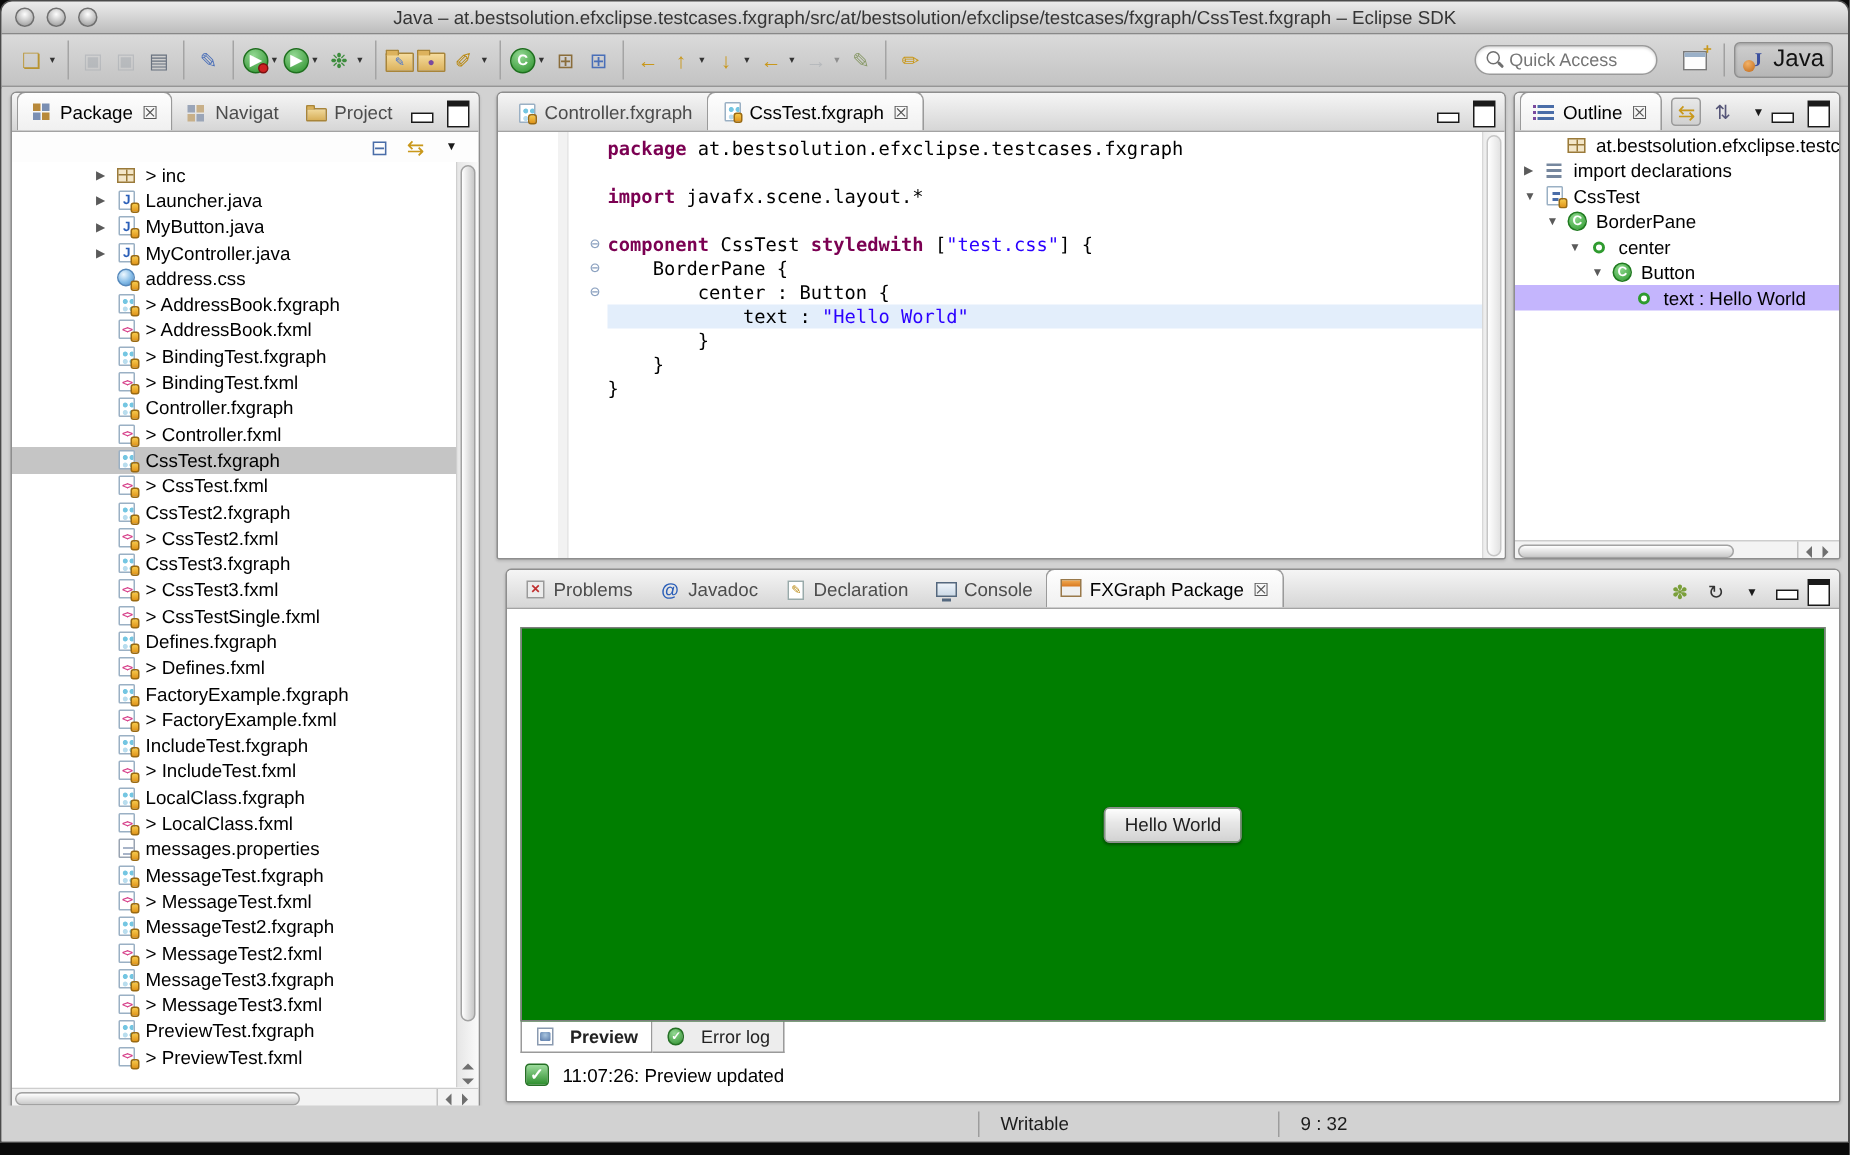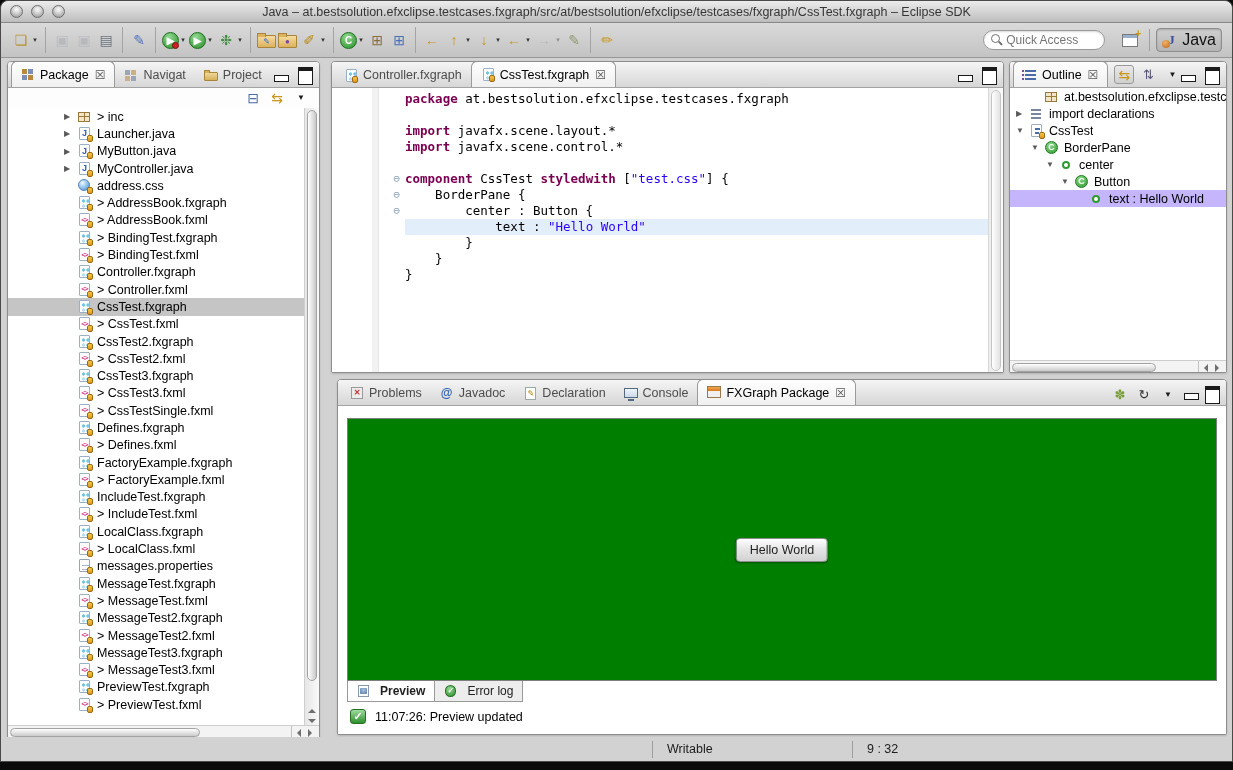--- a/index.html
+++ b/index.html
@@ -542,24 +542,20 @@
               <div class="cline">
                 <span class="fold"></span>
                 <span class="ctext"></span>
               </div>
               <div class="cline">
                 <span class="fold"></span>
                 <span class="ctext"><span class="tk-kw">import </span><span class="tk-pl">javafx.scene.layout.*</span></span>
               </div>
               <div class="cline">
                 <span class="fold"></span>
-                <span class="ctext"><span class="tk-kw">import </span><span class="tk-pl">javafx.scene.control.*</span></span>
-              </div>
-              <div class="cline">
-                <span class="fold"></span>
                 <span class="ctext"></span>
               </div>
               <div class="cline">
                 <span class="fold">⊖</span>
                 <span class="ctext"><span class="tk-kw">component </span><span class="tk-pl">CssTest </span><span class="tk-kw">styledwith </span><span class="tk-pl">[</span><span class="tk-str">"test.css"</span><span class="tk-pl">] {</span></span>
               </div>
               <div class="cline">
                 <span class="fold">⊖</span>
                 <span class="ctext"><span class="tk-pl">    BorderPane {</span></span>
               </div>

